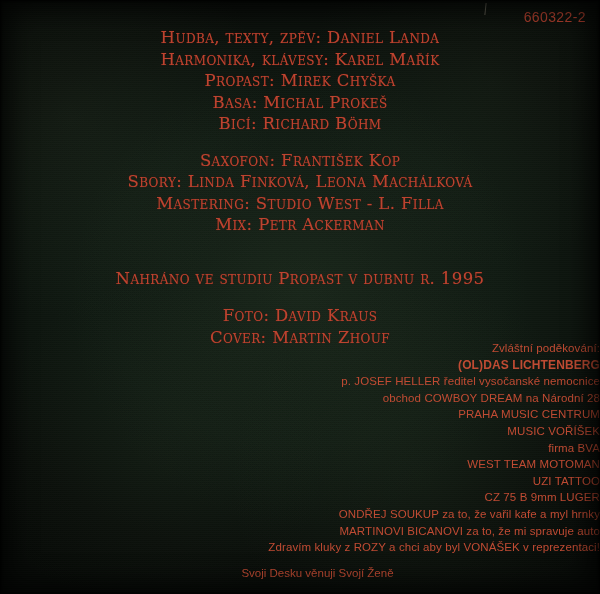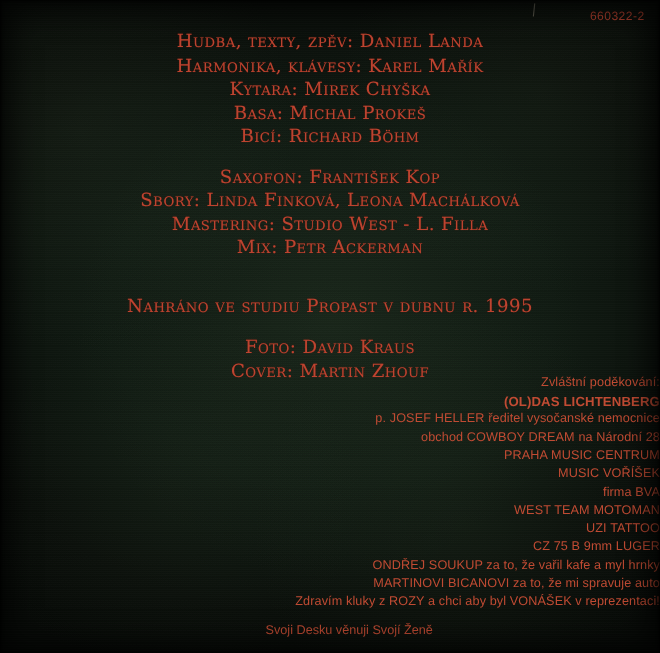--- a/index.html
+++ b/index.html
@@ -59,21 +59,21 @@
     position: absolute;
     inset: 0;
     padding: 0;
   }
   .catno {
     position: absolute;
     top: 9px;
     right: 14px;
     color: #b5412f;
     font-family: "Liberation Sans", sans-serif;
-    font-size: 11px;
+    font-size: 14px;
     letter-spacing: 0.4px;
     opacity: 0.95;
   }
   .tick {
     position: absolute;
     top: 3px;
     left: 485px;
     width: 1px;
     height: 12px;
     background: rgba(190,180,160,0.45);
@@ -144,21 +144,21 @@
   <div class="scanlines"></div>
 
   <div class="content">
 
     <div class="tick"></div>
     <div class="catno">660322-2</div>
 
     <div class="credits-main block">
       <div class="line">Hudba, texty, zpěv: Daniel Landa</div>
       <div class="line">Harmonika, klávesy: Karel Mařík</div>
-      <div class="line">Kytara: Mirek Chyška</div>
+      <div class="line">Propast: Mirek Chyška</div>
       <div class="line">Basa: Michal Prokeš</div>
       <div class="line">Bicí: Richard Böhm</div>
 
       <div class="gap-1"></div>
 
       <div class="line">Saxofon: František Kop</div>
       <div class="line">Sbory: Linda Finková, Leona Machálková</div>
       <div class="line">Mastering: Studio West - L. Filla</div>
       <div class="line">Mix: Petr Ackerman</div>
 

